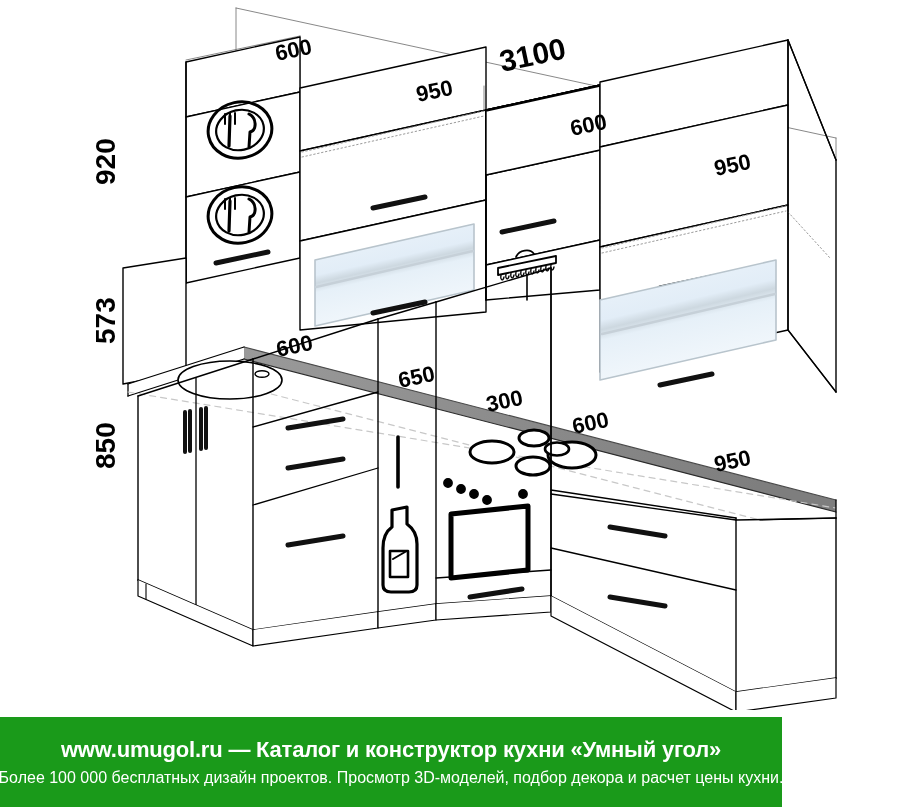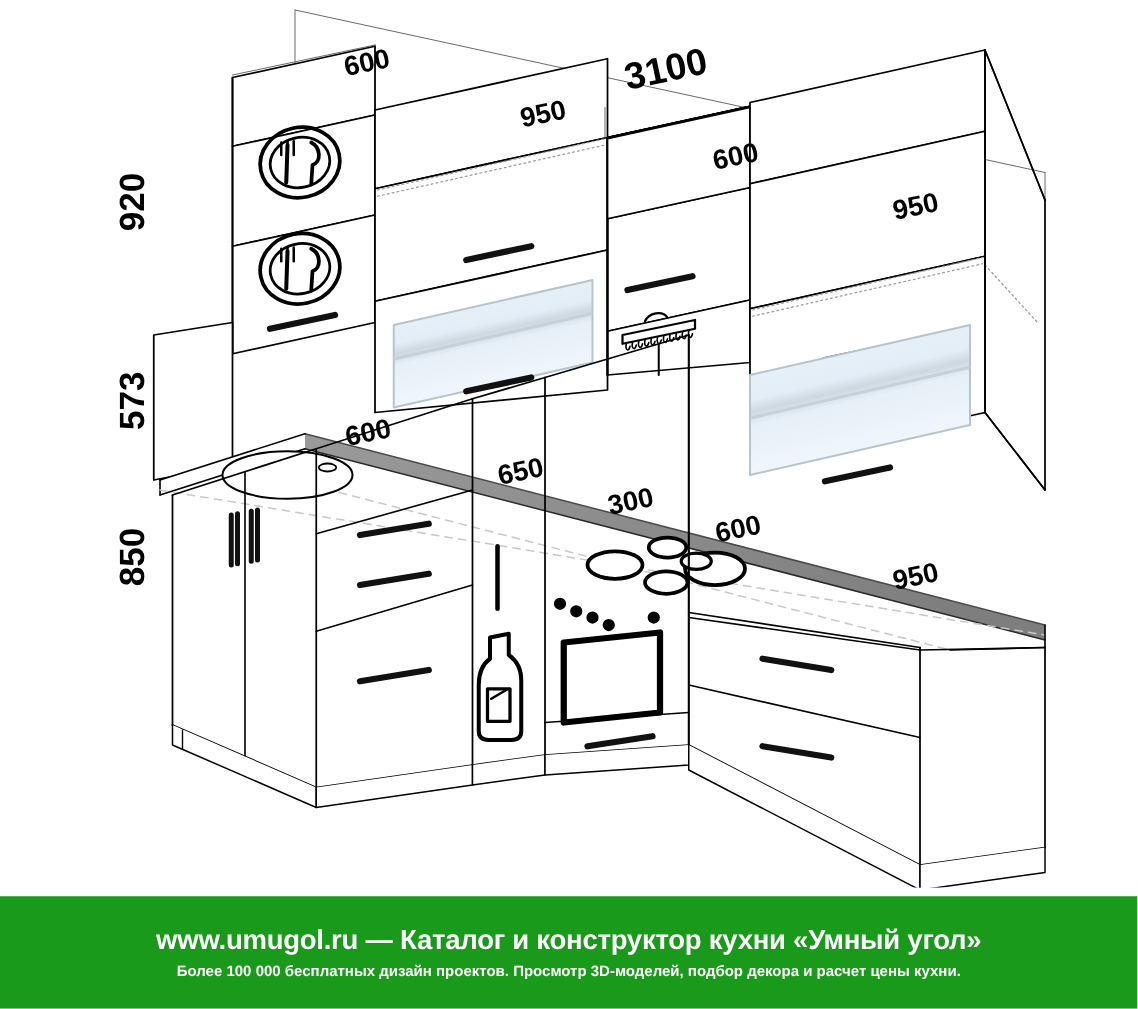--- a/index.html
+++ b/index.html
@@ -1,29 +1,29 @@
 <!DOCTYPE html>
 <html><head>
 <meta charset="utf-8">
 <style>
   html,body{margin:0;padding:0;background:#ffffff;}
   body{width:910px;height:807px;font-family:"Liberation Sans",sans-serif;overflow:hidden;}
   #stage{position:relative;width:910px;height:807px;background:#fff;}
   #drawing{position:absolute;left:0;top:0;width:910px;height:710px;}
   .banner{
-    position:absolute;left:0;top:717px;width:910px;height:90px;
+    position:absolute;left:0;top:717px;width:782px;height:90px;
     display:flex;flex-direction:column;align-items:center;justify-content:center;
     color:#ffffff;text-align:center;
   }
   .banner-title{
     font-size:22px;font-weight:bold;letter-spacing:-0.2px;line-height:1.1;
     white-space:nowrap;
   }
   .banner-sub{
-    font-size:12px;font-weight:bold;margin-top:7px;line-height:1.1;
+    font-size:16px;font-weight:normal;margin-top:7px;line-height:1.1;
     white-space:nowrap;
   }
   .dim-label{
     font-family:"Liberation Sans",sans-serif;font-weight:bold;fill:#000000;
   }
 </style>
 </head>
 <body>
 
 <div id="stage">

